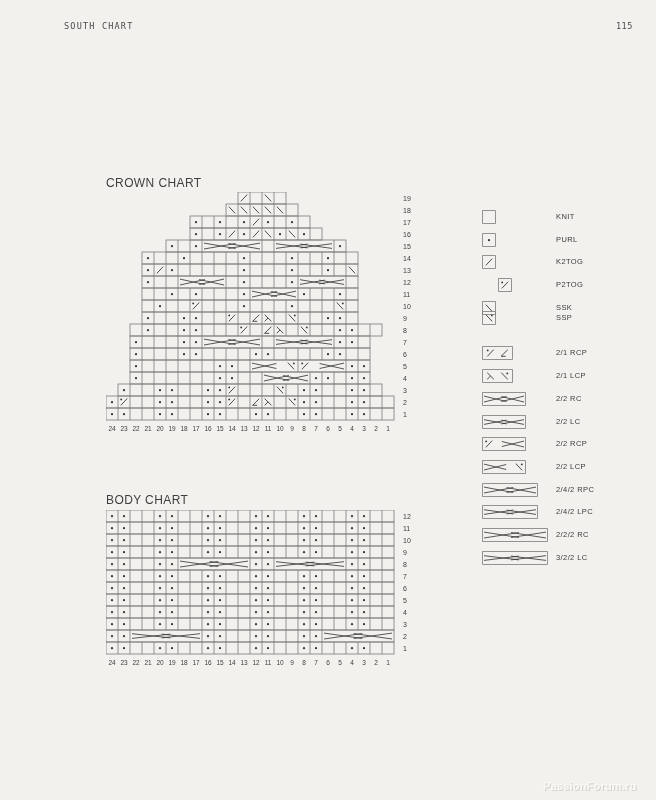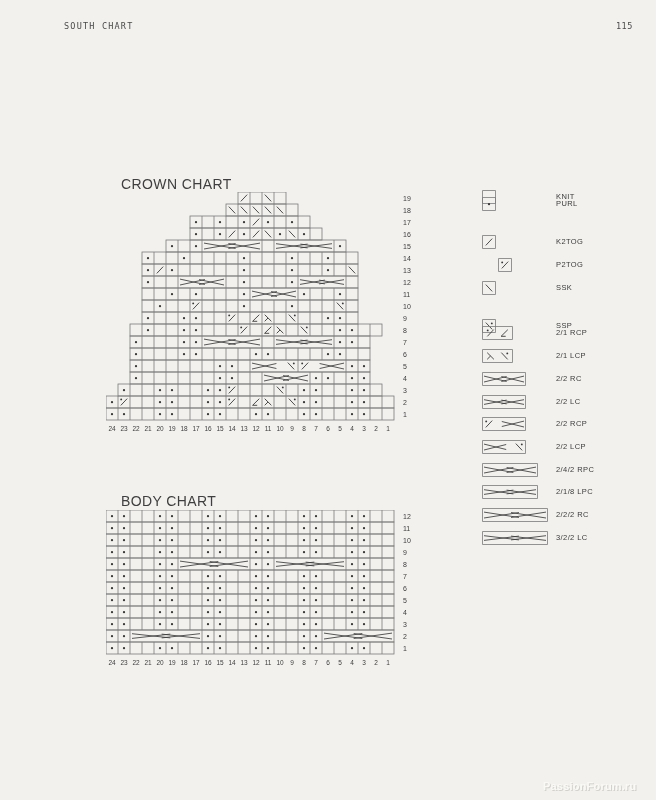--- a/index.html
+++ b/index.html
@@ -3,29 +3,29 @@
 <meta charset="utf-8">
 <style>
   html,body{margin:0;padding:0;}
   body{width:656px;height:800px;position:relative;overflow:hidden;
        font-family:"Liberation Sans",sans-serif;}
   #page{position:absolute;inset:0;background:#f2f1ee;}
   .hdr{position:absolute;top:21px;font-family:"DejaVu Sans Mono",monospace;
        font-size:8.5px;color:#4a4a4a;letter-spacing:1.2px;}
   #hdr-left{left:64px;}
   #hdr-right{left:616px;letter-spacing:0.5px;}
-  .chart-label{position:absolute;left:121px;font-size:14px;color:#3f3f3f;
+  .chart-label{position:absolute;left:106px;font-size:12px;color:#3f3f3f;
        letter-spacing:0.4px;}
   #crown-label{top:176px;}
   #body-label{top:493px;}
   .chartwrap{position:absolute;left:106px;}
   #crown-chart{top:192px;}
   #body-chart{top:510px;}
   #legend{position:absolute;left:482px;top:190px;width:170px;height:360px;}
-  .leg-item{position:absolute;left:0;height:19px;}
+  .leg-item{position:absolute;left:0;height:19px;margin-top:20px;}
   .leg-label{position:absolute;left:74px;top:2px;font-size:7.5px;color:#3a3a3a;
        letter-spacing:0.4px;white-space:nowrap;}
   #watermark{position:absolute;left:543px;top:780px;font-size:11px;font-weight:bold;
        letter-spacing:0.2px;}
   svg{display:block;}
 </style>
 </head>
 <body>
 
 <div id="page" style="background: rgb(242, 241, 238);">
@@ -1020,21 +1020,21 @@
       </svg>
     </div>
 
   <div id="legend">
       <div class="leg-item" style="top: 0px;">
         <svg width="14" height="14">
           <rect x="0.6" y="0.6" width="12.8" height="12.8" fill="none" stroke="#7b7b7b" stroke-width="0.8"></rect>
         </svg>
         <span class="leg-label">KNIT</span>
       </div>
-      <div class="leg-item" style="top: 7px;">
+      <div class="leg-item" style="top: 23px;">
         <svg width="14" height="14">
           <rect x="0.6" y="0.6" width="12.8" height="12.8" fill="none" stroke="#7b7b7b" stroke-width="0.8"></rect>
           <circle cx="7" cy="7.2" r="1.15" fill="#3a3a3a"></circle>
         </svg>
         <span class="leg-label">PURL</span>
       </div>
       <div class="leg-item" style="top: 45.46px;">
         <svg width="14" height="14">
           <rect x="0.6" y="0.6" width="12.8" height="12.8" fill="none" stroke="#7b7b7b" stroke-width="0.8"></rect>
           <line x1="3.8" y1="10.4" x2="10.2" y2="3.6" stroke="#3a3a3a" stroke-width="0.9"></line>
@@ -1049,21 +1049,21 @@
         </svg>
         <span class="leg-label">P2TOG</span>
       </div>
       <div class="leg-item" style="top: 90.92px;">
         <svg width="14" height="14">
           <rect x="0.6" y="0.6" width="12.8" height="12.8" fill="none" stroke="#7b7b7b" stroke-width="0.8"></rect>
           <line x1="3.8" y1="3.6" x2="10.2" y2="10.4" stroke="#3a3a3a" stroke-width="0.9"></line>
         </svg>
         <span class="leg-label">SSK</span>
       </div>
-      <div class="leg-item" style="top: 129px;">
+      <div class="leg-item" style="top: 101px;">
         <svg width="14" height="14">
           <rect x="0.6" y="0.6" width="12.8" height="12.8" fill="none" stroke="#7b7b7b" stroke-width="0.8"></rect>
           <line x1="3.8" y1="3.6" x2="10.2" y2="10.4" stroke="#3a3a3a" stroke-width="0.9"></line>
           <circle cx="9.8" cy="4.4" r="0.95" fill="#3a3a3a"></circle>
         </svg>
         <span class="leg-label">SSP</span>
       </div>
       <div class="leg-item" style="top: 136.38px;">
         <svg width="31" height="14">
           <rect x="0.6" y="0.6" width="29.8" height="12.8" fill="none" stroke="#7b7b7b" stroke-width="0.8"></rect>
@@ -1135,21 +1135,21 @@
         <span class="leg-label">2/4/2 RPC</span>
       </div>
       <div class="leg-item" style="top: 295.49px;">
         <svg width="56" height="14">
           <rect x="0.6" y="0.6" width="54.8" height="12.8" fill="none" stroke="#7b7b7b" stroke-width="0.8"></rect>
           <line x1="2" y1="4.699999999999999" x2="31.360000000000003" y2="8.9" stroke="#3a3a3a" stroke-width="0.85"></line>
           <line x1="2" y1="9.4" x2="31.360000000000003" y2="5.1" stroke="#3a3a3a" stroke-width="0.85"></line>
           <line x1="24.64" y1="8.9" x2="54" y2="4.699999999999999" stroke="#3a3a3a" stroke-width="0.85"></line>
           <line x1="24.64" y1="5.1" x2="54" y2="9.4" stroke="#3a3a3a" stroke-width="0.85"></line>
         </svg>
-        <span class="leg-label">2/1/8 LPC</span>
+        <span class="leg-label">2/4/2 LPC</span>
       </div>
       <div class="leg-item" style="top: 318.22px;">
         <svg width="66" height="14">
           <rect x="0.6" y="0.6" width="64.8" height="12.8" fill="none" stroke="#7b7b7b" stroke-width="0.8"></rect>
           <line x1="2" y1="4.1" x2="36.96" y2="9.5" stroke="#3a3a3a" stroke-width="0.85"></line>
           <line x1="2" y1="10" x2="36.96" y2="4.5" stroke="#3a3a3a" stroke-width="0.85"></line>
           <line x1="29.04" y1="9.5" x2="64" y2="4.1" stroke="#3a3a3a" stroke-width="0.85"></line>
           <line x1="29.04" y1="4.5" x2="64" y2="10" stroke="#3a3a3a" stroke-width="0.85"></line>
         </svg>
         <span class="leg-label">2/2/2 RC</span>

